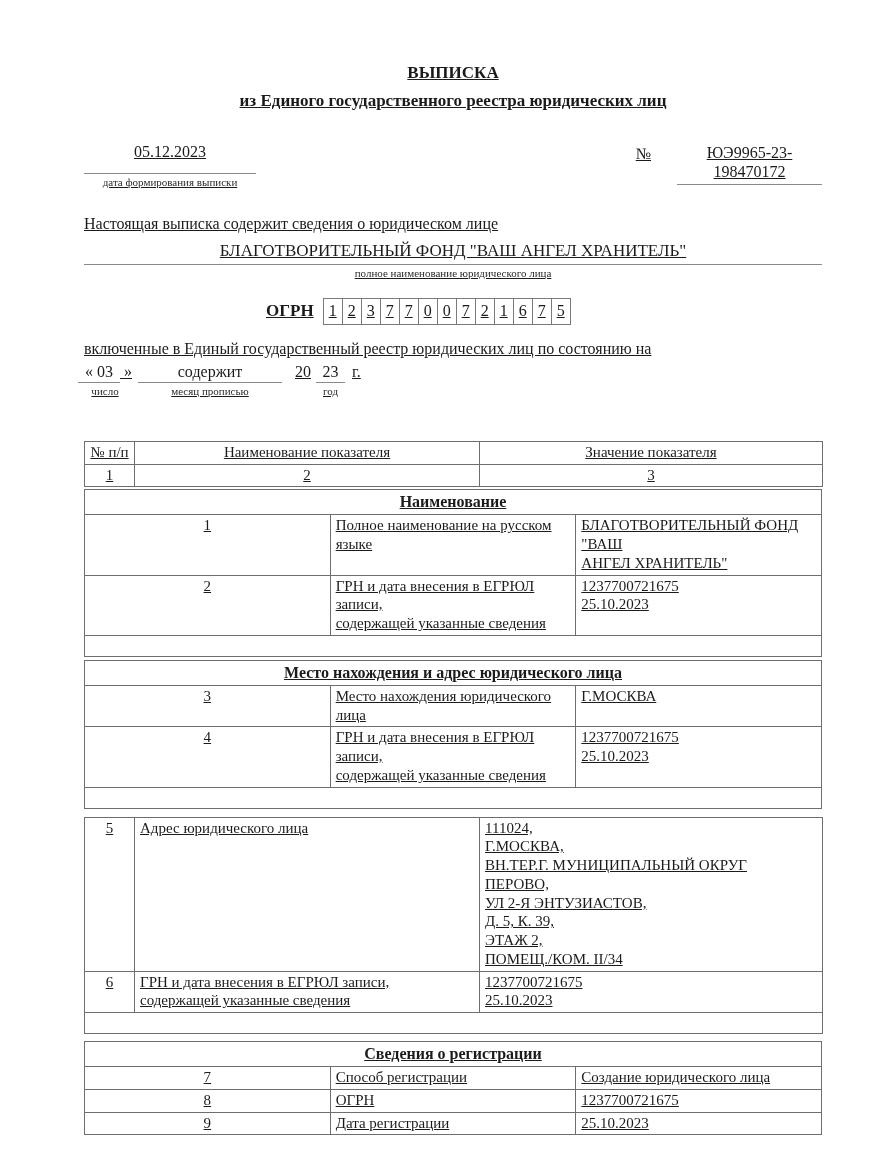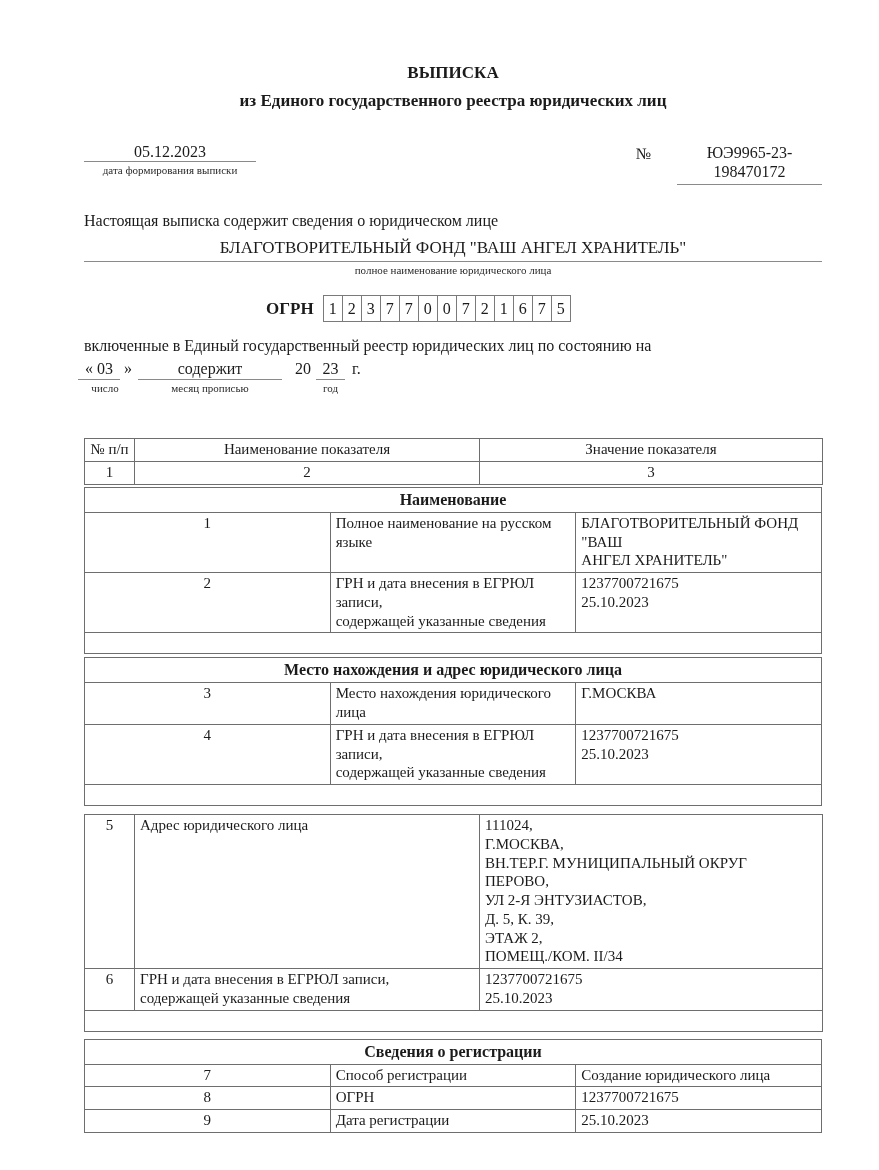--- a/index.html
+++ b/index.html
@@ -7,28 +7,29 @@
   body {
     width:879px; height:1170px;
     font-family:"Liberation Serif", serif;
     color:#1b1b1b;
     position:relative;
     overflow:hidden;
   }
   .page {
     width:879px; height:1170px;
     padding:62px 57px 0 84px;
+    text-decoration:underline;
   }
   
   .doc-title { text-align:center; font-weight:bold; font-size:17px; line-height:1.35; }
   .doc-subtitle { text-align:center; font-weight:bold; font-size:17px; line-height:1.35; margin-top:5px; }
 
   .meta-row { display:flex; justify-content:space-between; margin-top:30px; }
   .date-block { width:172px; text-align:center; }
-  .date-value { font-size:16px; border-bottom:1px solid #8a8a8a; }
+  .date-value { font-size:16px; padding-bottom:12px; border-bottom:1px solid #8a8a8a; }
   .small-label { font-size:11px; color:#2a2a2a; margin-top:2px; }
   .number-block { display:flex; align-items:flex-start; }
   .number-sign { font-size:16px; margin-right:26px; padding-top:2px; }
   .number-stack { width:145px; text-align:center; font-size:16px; line-height:1.2; padding-bottom:3px; border-bottom:1px solid #8a8a8a; }
 
   .statement { font-size:16px; margin-top:27px; }
   .company-line { border-bottom:1px solid #8a8a8a; margin-top:7px; }
   .company-name { text-align:center; font-size:17px; line-height:1.3; padding-bottom:2px; }
   .company-label { text-align:center; font-size:11px; color:#2a2a2a; margin-top:2px; }
 

